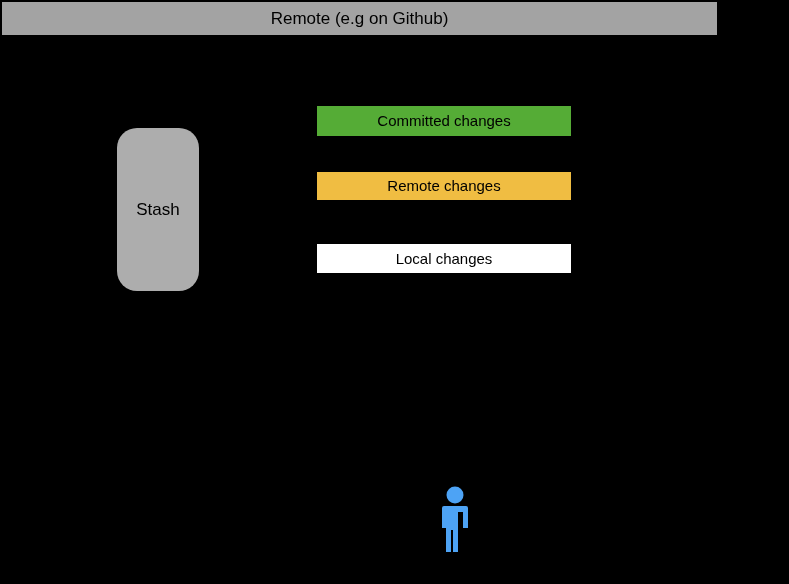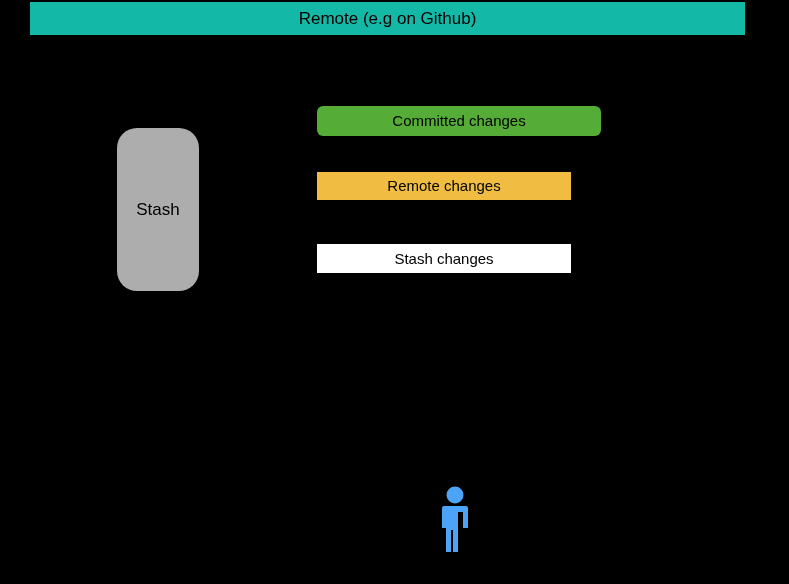--- a/index.html
+++ b/index.html
@@ -34,44 +34,42 @@
     font-family: "Liberation Sans", sans-serif;
     white-space: nowrap;
   }
 
   
   .node-remote {
     left: 2px;
     top: 2px;
     width: 715px;
     height: 33px;
-    background: #14b8a6;
+    background: #a3a3a3;
     font-size: 17px;
-    margin-left: 28px;
   }
 
   
   .node-stash {
     left: 117px;
     top: 128px;
     width: 82px;
     height: 163px;
     background: #adadad;
     font-size: 17px;
     border-radius: 20px;
   }
 
   
   .node-committed {
     left: 317px;
     top: 106px;
-    width: 284px;
+    width: 254px;
     height: 30px;
     background: #55ac36;
-    border-radius: 6px;
   }
   .node-staged {
     left: 317px;
     top: 172px;
     width: 254px;
     height: 28px;
     background: #f0bd42;
   }
   .node-local {
     left: 317px;
@@ -127,21 +125,21 @@
 
   <div class="node node-committed">
     <span>Committed changes</span>
   </div>
 
   <div class="node node-staged">
     <span>Remote changes</span>
   </div>
 
   <div class="node node-local">
-    <span>Stash changes</span>
+    <span>Local changes</span>
   </div>
 
   <div class="actor">
     <svg width="40" height="68" viewBox="0 0 40 68" xmlns="http://www.w3.org/2000/svg">
       <g fill="#4da3f5">
         <circle cx="19" cy="9" r="8.5"></circle>
         <path d="M 6 22
                  Q 6 20 8 20
                  L 30 20
                  Q 32 20 32 22

